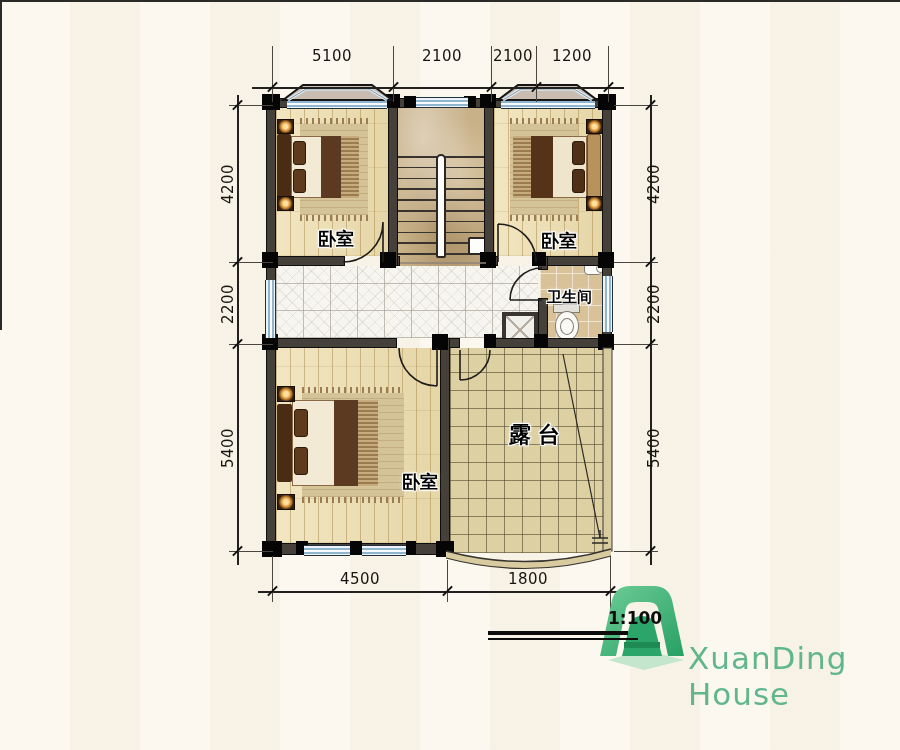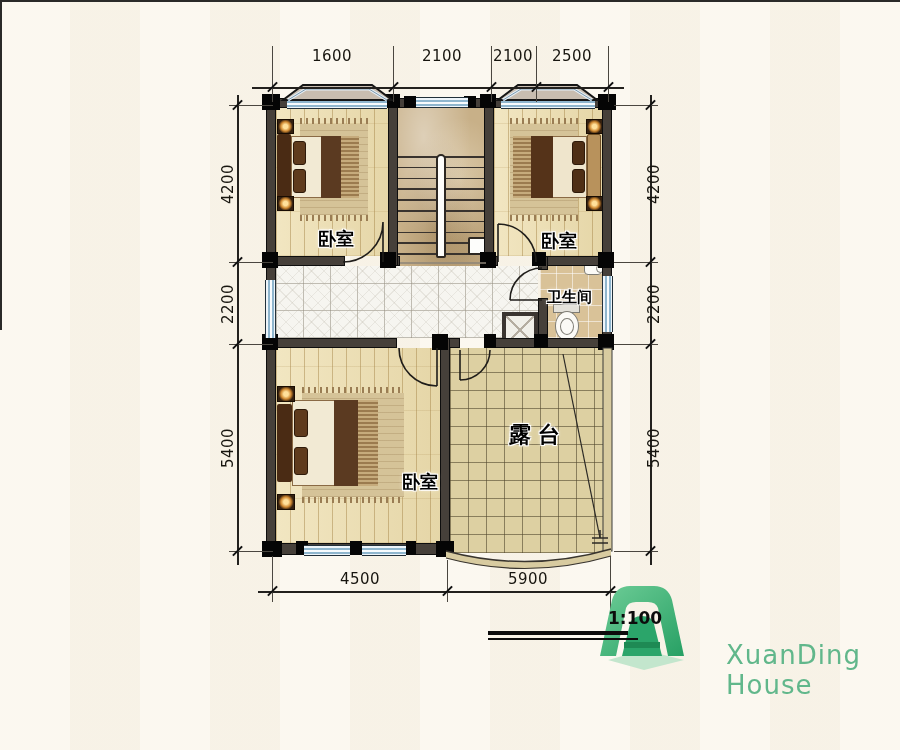--- a/index.html
+++ b/index.html
@@ -64,21 +64,21 @@
     linear-gradient(to bottom right, transparent calc(50% - 1px), #b5ada1 calc(50% - 1px) calc(50% + 1px), transparent calc(50% + 1px)),#f1efe9;
     box-sizing:border-box;}
   .toilet-bowl{position:absolute;background:#fbfaf6;border:1.5px solid #7e7c74;border-radius:50%;box-sizing:border-box;}
   .toilet-tank{position:absolute;background:#e3e1da;border:1px solid #7e7c74;box-sizing:border-box;}
   .sink{position:absolute;background:#fbfaf6;border:1px solid #7e7c74;border-radius:4px;box-sizing:border-box;}
   
   .title-cn{position:absolute;font-size:27px;font-weight:bold;color:#0c0c0c;letter-spacing:1px;z-index:9;}
   .title-scale{position:absolute;font-size:17px;font-weight:bold;color:#0c0c0c;z-index:9;}
   .uline{position:absolute;background:#0c0c0c;z-index:9;}
   .logo-cn{position:absolute;font-size:42px;color:#4cab7b;letter-spacing:6px;font-weight:500;}
-  .logo-en{position:absolute;font-size:26px;color:#61b78b;letter-spacing:1px;margin-left:38px;}
+  .logo-en{position:absolute;font-size:31px;color:#61b78b;letter-spacing:1px;}
 </style>
 </head>
 <body>
 
 <div id="stage">
 
   <div class="edge" style="left:0;top:0;width:900px;height:2px;"></div>
   <div class="edge" style="left:0;top:0;width:2px;height:330px;"></div>
 
   <div class="floor wood" style="left:276px;top:108px;width:112px;height:148px;"></div>
@@ -232,24 +232,24 @@
   <div class="wit" style="left:272px;top:46px;width:1px;height:56px;"></div>
   <div class="wit" style="left:393px;top:46px;width:1px;height:56px;"></div>
   <div class="wit" style="left:491px;top:46px;width:1px;height:56px;"></div>
   <div class="wit" style="left:536px;top:46px;width:1px;height:56px;"></div>
   <div class="wit" style="left:608px;top:46px;width:1px;height:56px;"></div>
   <div class="tick" style="left:266px;top:86px;"></div>
   <div class="tick" style="left:387px;top:86px;"></div>
   <div class="tick" style="left:485px;top:86px;"></div>
   <div class="tick" style="left:530px;top:86px;"></div>
   <div class="tick" style="left:602px;top:86px;"></div>
-  <div class="dim" style="left:302px;top:47px;width:60px;">1600</div>
+  <div class="dim" style="left:302px;top:47px;width:60px;">5100</div>
   <div class="dim" style="left:412px;top:47px;width:60px;">2100</div>
   <div class="dim" style="left:483px;top:47px;width:60px;">2100</div>
-  <div class="dim" style="left:542px;top:47px;width:60px;">2500</div>
+  <div class="dim" style="left:542px;top:47px;width:60px;">1200</div>
 
   <div class="dimline" style="left:237px;top:95px;width:1.5px;height:470px;"></div>
   <div class="wit" style="left:229px;top:105px;width:44px;height:1px;"></div>
   <div class="wit" style="left:229px;top:262px;width:44px;height:1px;"></div>
   <div class="wit" style="left:229px;top:344px;width:44px;height:1px;"></div>
   <div class="wit" style="left:229px;top:551px;width:44px;height:1px;"></div>
   <div class="tick" style="left:231px;top:104px;"></div>
   <div class="tick" style="left:231px;top:261px;"></div>
   <div class="tick" style="left:231px;top:343px;"></div>
   <div class="tick" style="left:231px;top:550px;"></div>
@@ -271,21 +271,21 @@
   <div class="dim vert" style="left:614px;top:439px;">5400</div>
 
   <div class="dimline" style="left:258px;top:591px;width:366px;height:1.5px;"></div>
   <div class="wit" style="left:272px;top:556px;width:1px;height:46px;"></div>
   <div class="wit" style="left:447px;top:560px;width:1px;height:42px;"></div>
   <div class="wit" style="left:610px;top:556px;width:1px;height:58px;"></div>
   <div class="tick" style="left:266px;top:590px;"></div>
   <div class="tick" style="left:441px;top:590px;"></div>
   <div class="tick" style="left:604px;top:590px;"></div>
   <div class="dim" style="left:330px;top:570px;width:60px;">4500</div>
-  <div class="dim" style="left:498px;top:570px;width:60px;">5900</div>
+  <div class="dim" style="left:498px;top:570px;width:60px;">1800</div>
 
   <svg width="120" height="100" style="position:absolute;left:588px;top:578px;">
     <defs>
       <linearGradient id="lg" x1="0" y1="0" x2="1" y2="1">
         <stop offset="0" stop-color="#6ecd97"></stop>
           <stop offset="1" stop-color="#27a064"></stop>
       </linearGradient>
     </defs>
     <polygon points="20,82 56,72 96,82 56,92" fill="#c3e6cd"></polygon>
     <path d="M12,78 L24,22 Q28,8 42,8 L66,8 Q80,8 84,22 L96,78 L80,78 L70,30 Q68,24 60,24 L48,24 Q40,24 38,30 L28,78 Z" fill="url(#lg)"></path>

